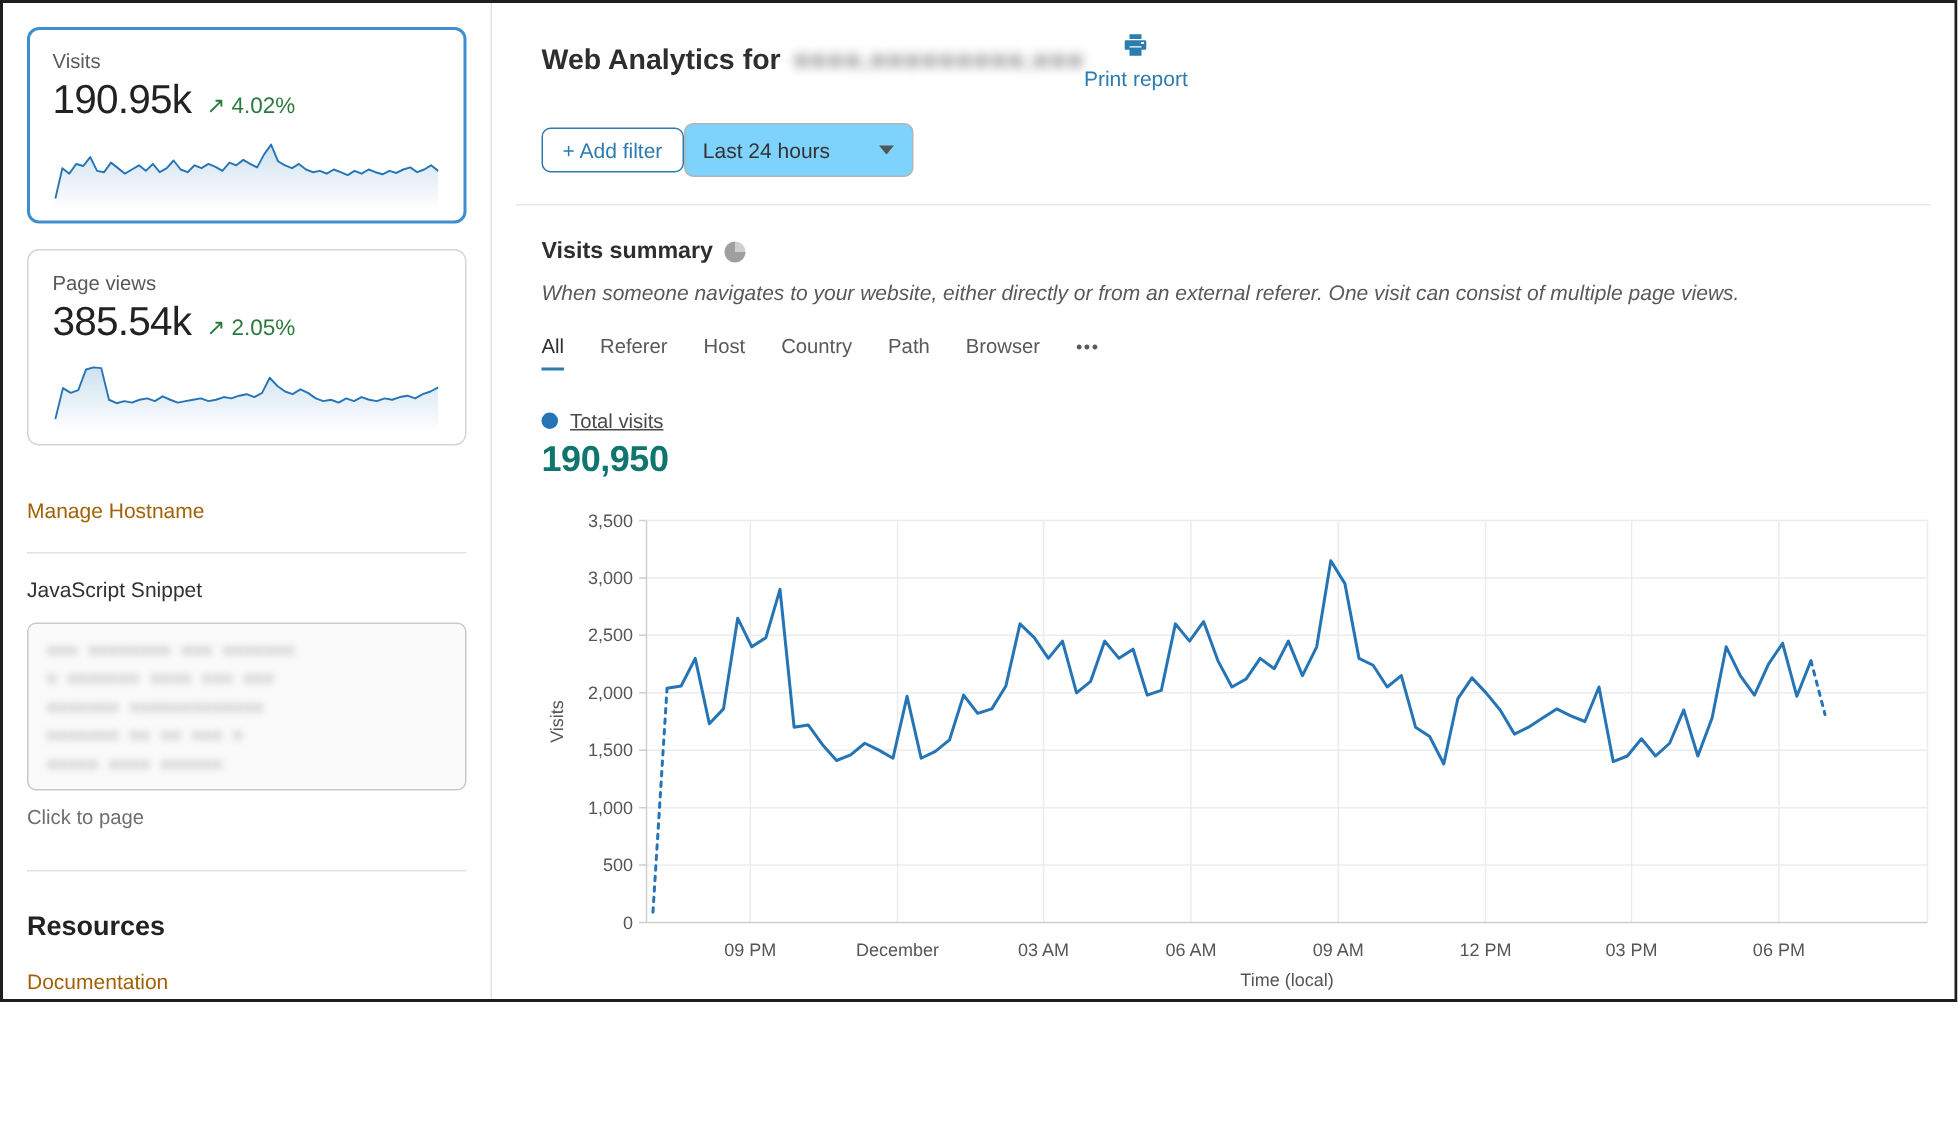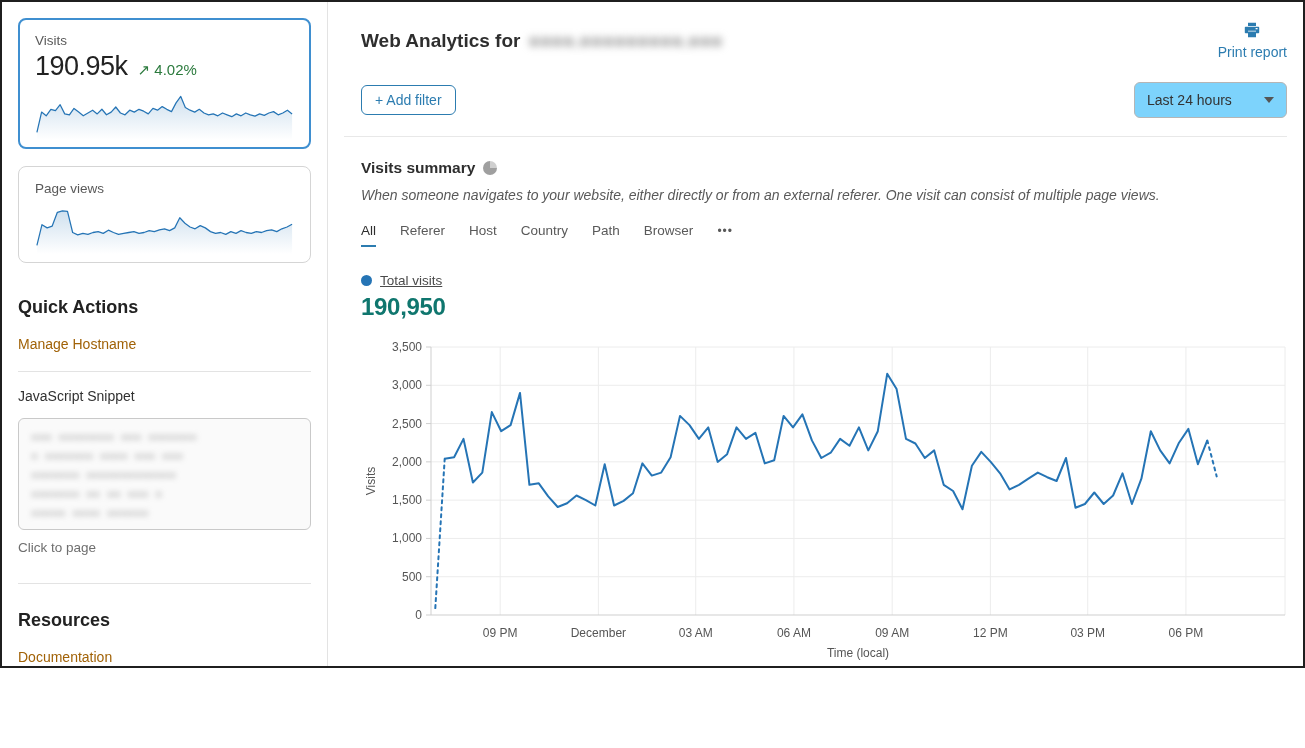--- a/index.html
+++ b/index.html
@@ -20,26 +20,26 @@
   .section-heading { font-size:18px; font-weight:700; color:#222; margin-top:34px; }
   .side-link { display:inline-block; font-size:14px; color:#a16207; margin-top:18px; cursor:pointer; text-decoration:none; }
   .divider-h { border:none; border-top:1px solid #e3e3e3; margin-top:18px; }
   .snippet-label { font-size:14px; color:#313131; margin-top:16px; }
   .code-box { margin-top:14px; height:112px; background:#fafafa; border:1px solid #c9c9c9; border-radius:6px; padding:10px 12px; overflow:hidden; cursor:pointer; }
   .code-line { font-family:"Liberation Mono", monospace; font-size:11.5px; color:#6b6b6b; line-height:1.65; white-space:nowrap; filter:blur(3px); }
   .copy-hint { font-size:13.5px; color:#6e6e6e; margin-top:10px; }
 
   
   .main { flex:1; border-left:1px solid #e3e3e3; padding:20px 16px 0 33px; overflow:hidden; }
-  .hdr-row { display:flex; align-items:center; justify-content:space-between; }
+  .hdr-row { display:flex; align-items:center; }
   .page-title-wrap { display:flex; align-items:center; gap:8px; }
   .page-title { font-size:19px; font-weight:700; color:#2e2e2e; }
   .blurred-domain { font-size:19px; font-weight:600; color:#8a8a8a; filter:blur(4px); user-select:none; }
   .print-link { display:flex; align-items:center; gap:6px; color:#2c7cb0; font-size:14px; cursor:pointer;flex-direction:column; }
-  .filter-row { display:flex; align-items:center; justify-content:space-between; margin-top:22px; }
+  .filter-row { display:flex; align-items:center; justify-content:flex-start; margin-top:22px; }
   .add-filter-btn { border:1px solid #2c7cb0; color:#2c7cb0; background:#fff; font-size:14px; padding:6px 13px; border-radius:6px; cursor:pointer; font-family:inherit; }
   .range-select { display:flex; align-items:center; justify-content:space-between; width:153px; height:36px; border:1px solid #b5b5b5; border-radius:6px; padding:0 12px; font-size:14px; color:#333; cursor:pointer; background:#7dd3fc; }
   .caret { width:0; height:0; border-left:5px solid transparent; border-right:5px solid transparent; border-top:6px solid #555; }
   .main-divider { border:none; border-top:1px solid #e8e8e8; margin:18px 0 0 -17px; }
 
   .summary-head { display:flex; align-items:center; gap:8px; margin-top:22px; }
   .summary-title { font-size:15.5px; font-weight:700; color:#2e2e2e; }
   .pie-icon { width:14px; height:14px; border-radius:50%; background:conic-gradient(#cfcfcf 0deg 90deg, #9f9f9f 90deg 360deg); }
   .summary-desc { font-size:14px; color:#595959; margin-top:10px;font-style:italic; }
 
@@ -77,33 +77,36 @@
               <stop offset="100%" stop-color="#2574b5" stop-opacity="0"></stop>
             </linearGradient>
           </defs>
           <polygon points="2.0,46.3 6.9,26.1 11.7,29.8 16.6,23.3 21.4,24.7 26.3,18.7 31.1,27.9 36.0,28.8 40.8,22.4 45.7,26.1 50.5,29.8 55.4,27.0 60.3,24.2 65.1,27.9 70.0,23.3 74.8,28.8 79.7,26.1 84.5,21.0 89.4,27.0 94.2,28.8 99.1,24.2 103.9,26.1 108.8,23.3 113.7,25.2 118.5,27.9 123.4,22.4 128.2,24.2 133.1,20.6 137.9,23.3 142.8,25.6 147.6,16.9 152.5,10.4 157.3,21.5 162.2,24.2 167.1,26.1 171.9,23.3 176.8,27.0 181.6,28.8 186.5,27.9 191.3,29.8 196.2,27.0 201.0,28.8 205.9,30.7 210.7,27.9 215.6,29.8 220.5,27.0 225.3,28.8 230.2,30.2 235.0,27.9 239.9,29.3 244.7,27.0 249.6,25.6 254.4,28.8 259.3,27.0 264.1,24.2 269.0,27.9 269,54 2,54" fill="url(#sg0)"></polygon>
           <polyline points="2.0,46.3 6.9,26.1 11.7,29.8 16.6,23.3 21.4,24.7 26.3,18.7 31.1,27.9 36.0,28.8 40.8,22.4 45.7,26.1 50.5,29.8 55.4,27.0 60.3,24.2 65.1,27.9 70.0,23.3 74.8,28.8 79.7,26.1 84.5,21.0 89.4,27.0 94.2,28.8 99.1,24.2 103.9,26.1 108.8,23.3 113.7,25.2 118.5,27.9 123.4,22.4 128.2,24.2 133.1,20.6 137.9,23.3 142.8,25.6 147.6,16.9 152.5,10.4 157.3,21.5 162.2,24.2 167.1,26.1 171.9,23.3 176.8,27.0 181.6,28.8 186.5,27.9 191.3,29.8 196.2,27.0 201.0,28.8 205.9,30.7 210.7,27.9 215.6,29.8 220.5,27.0 225.3,28.8 230.2,30.2 235.0,27.9 239.9,29.3 244.7,27.0 249.6,25.6 254.4,28.8 259.3,27.0 264.1,24.2 269.0,27.9" fill="none" stroke="#2574b5" stroke-width="1.3" stroke-linejoin="round"></polyline>
         </svg>
     </div>
 
     <div class="metric-card">
       <div class="metric-title">Page views</div>
+      <div class="metric-row">
+        <span class="metric-value">385.54k</span>
+        <span class="metric-delta"><span>↗</span> <span>2.05%</span></span>
+      </div>
       <svg class="spark" viewBox="0 0 271 54" preserveAspectRatio="none">
           <defs>
             <linearGradient id="sg1" x1="0" y1="0" x2="0" y2="1">
               <stop offset="0%" stop-color="#2574b5" stop-opacity="0.22"></stop>
               <stop offset="100%" stop-color="#2574b5" stop-opacity="0"></stop>
             </linearGradient>
           </defs>
           <polygon points="2.0,45.4 7.3,24.7 12.7,27.9 18.0,26.1 23.4,12.3 28.7,10.9 34.0,11.4 39.4,32.5 44.7,34.8 50.1,33.4 55.4,34.4 60.7,32.5 66.1,31.6 71.4,33.4 76.8,30.2 82.1,32.5 87.4,34.4 92.8,33.4 98.1,32.5 103.5,31.6 108.8,33.4 114.1,32.5 119.5,30.7 124.8,31.6 130.2,29.8 135.5,28.8 140.8,30.7 146.2,27.9 151.5,17.8 156.9,23.3 162.2,27.0 167.5,28.8 172.9,25.6 178.2,27.9 183.6,31.6 188.9,33.4 194.2,32.5 199.6,34.4 204.9,31.6 210.3,33.4 215.6,30.7 220.9,32.5 226.3,33.4 231.6,31.6 237.0,32.5 242.3,30.7 247.6,29.8 253.0,31.6 258.3,28.8 263.7,27.0 269.0,24.2 269,54 2,54" fill="url(#sg1)"></polygon>
           <polyline points="2.0,45.4 7.3,24.7 12.7,27.9 18.0,26.1 23.4,12.3 28.7,10.9 34.0,11.4 39.4,32.5 44.7,34.8 50.1,33.4 55.4,34.4 60.7,32.5 66.1,31.6 71.4,33.4 76.8,30.2 82.1,32.5 87.4,34.4 92.8,33.4 98.1,32.5 103.5,31.6 108.8,33.4 114.1,32.5 119.5,30.7 124.8,31.6 130.2,29.8 135.5,28.8 140.8,30.7 146.2,27.9 151.5,17.8 156.9,23.3 162.2,27.0 167.5,28.8 172.9,25.6 178.2,27.9 183.6,31.6 188.9,33.4 194.2,32.5 199.6,34.4 204.9,31.6 210.3,33.4 215.6,30.7 220.9,32.5 226.3,33.4 231.6,31.6 237.0,32.5 242.3,30.7 247.6,29.8 253.0,31.6 258.3,28.8 263.7,27.0 269.0,24.2" fill="none" stroke="#2574b5" stroke-width="1.3" stroke-linejoin="round"></polyline>
         </svg>
     </div>
 
-    <div class="section-heading">Quick Actions</div>
     <a class="side-link">Manage Hostname</a>
     <hr class="divider-h">
     <div class="snippet-label">JavaScript Snippet</div>
     <div class="code-box">
       <div class="code-line">▪▪▪ ▪▪▪▪▪▪▪▪ ▪▪▪ ▪▪▪▪▪▪▪</div>
       <div class="code-line">▪ ▪▪▪▪▪▪▪ ▪▪▪▪ ▪▪▪ ▪▪▪</div>
       <div class="code-line">▪▪▪▪▪▪▪ ▪▪▪▪▪▪▪▪▪▪▪▪▪</div>
       <div class="code-line">▪▪▪▪▪▪▪ ▪▪ ▪▪ ▪▪▪ ▪</div>
       <div class="code-line">▪▪▪▪▪ ▪▪▪▪ ▪▪▪▪▪▪</div>
     </div>

